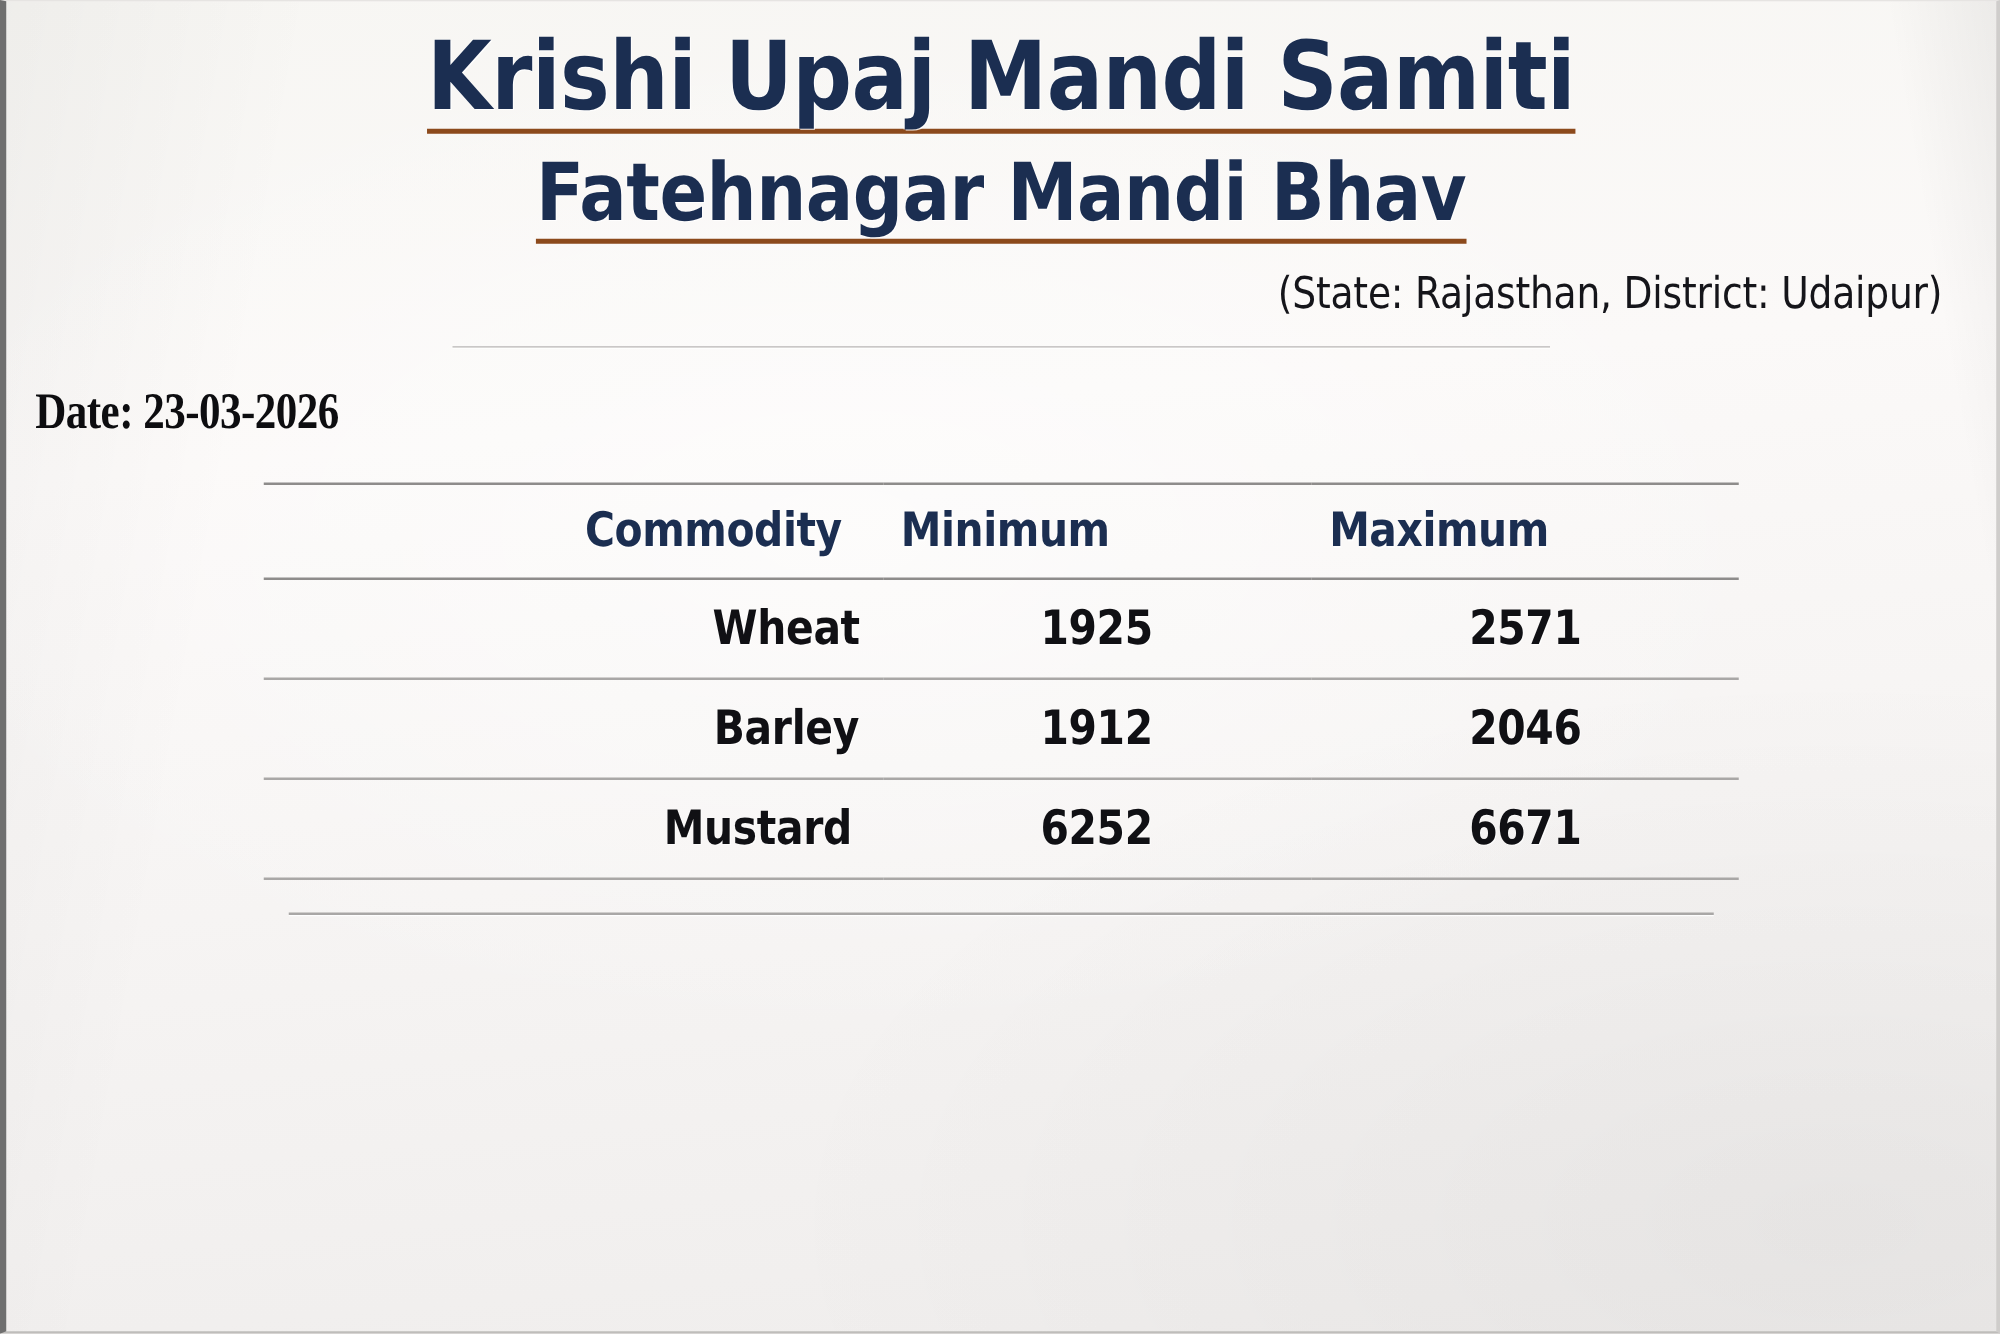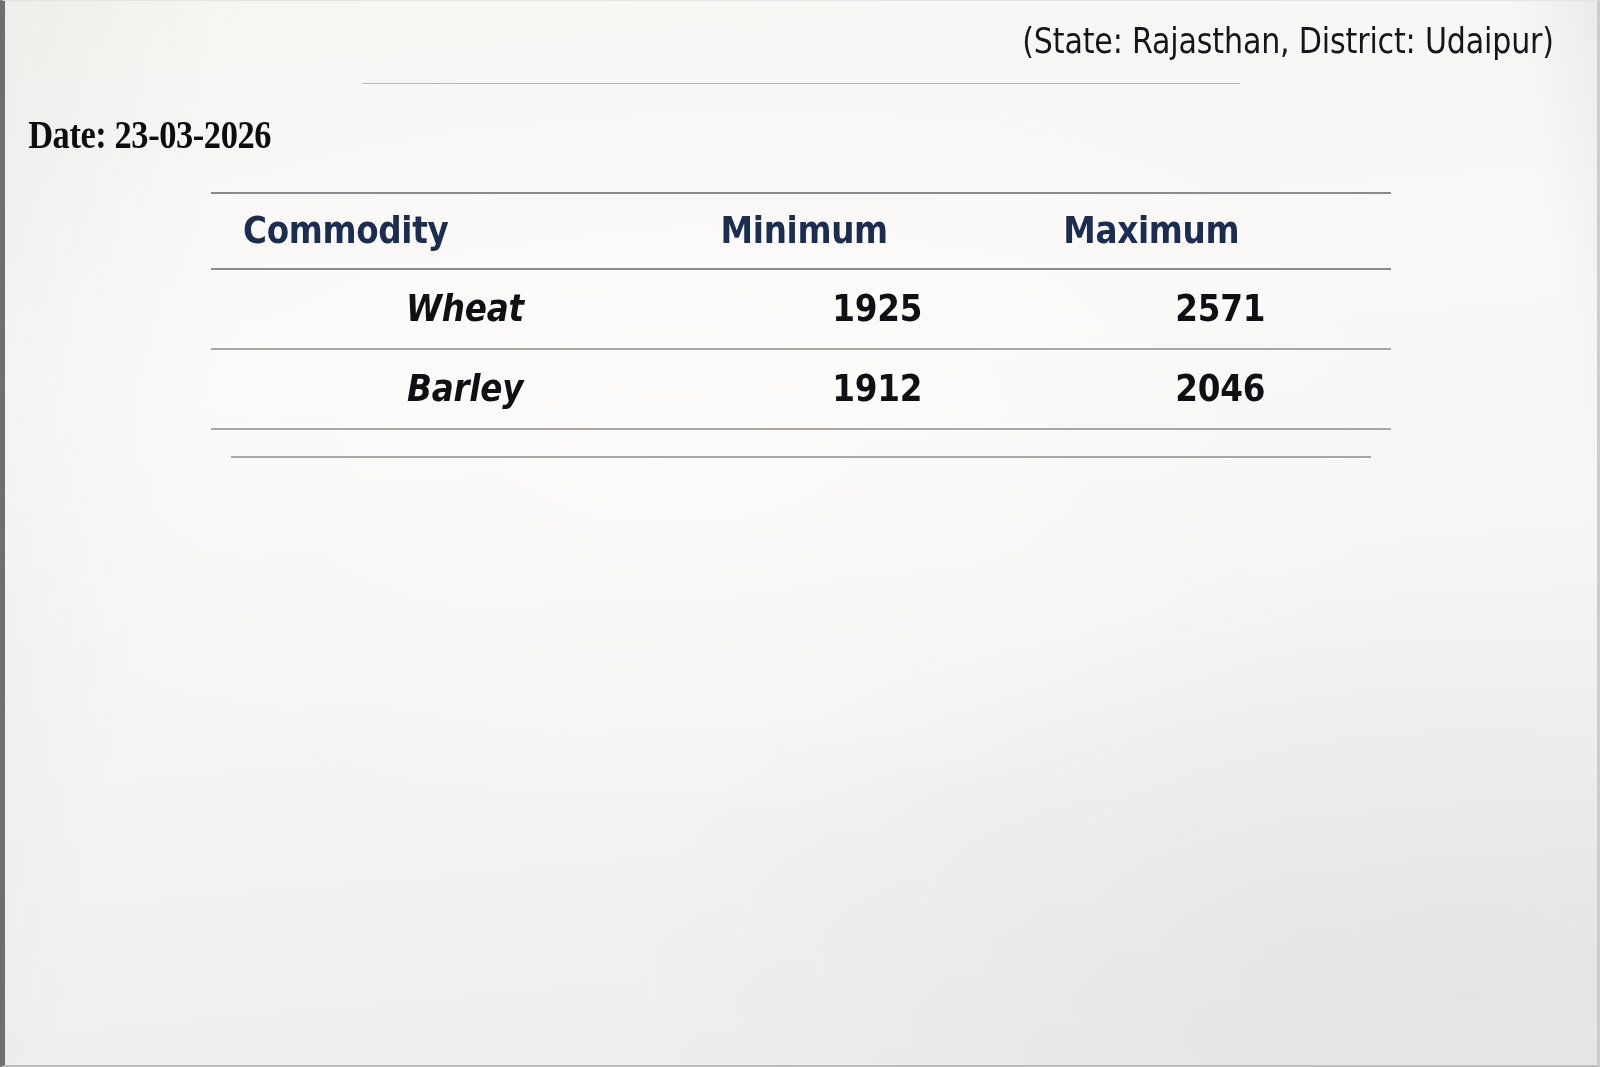--- a/index.html
+++ b/index.html
@@ -126,21 +126,21 @@
     color: #1b2e51;
     font-family: "DejaVu Sans", sans-serif;
     font-size: 38px;
     font-weight: bold;
     letter-spacing: -0.4px;
     padding: 14px 0 16px 0;
     text-align: left;
     text-shadow: 1px 1px 0 rgba(255,255,255,0.8);
   }
   table.price-table th.left {
-    text-align: left;
+    text-align: right;
     padding-left: 32px;
   }
   table.price-table th span.sq,
   table.price-table td span.sq {
     display: inline-block;
     transform: scaleX(0.86);
     transform-origin: center;
   }
   table.price-table th.left span.sq { transform-origin: left center; }
   table.price-table td.left span.sq { transform-origin: left center; }
@@ -152,39 +152,43 @@
     color: #101014;
     font-family: "DejaVu Sans", sans-serif;
     font-size: 38px;
     font-weight: bold;
     letter-spacing: -0.3px;
     padding: 16px 0 18px 0;
     text-align: center;
     text-shadow: 1px 1px 0 rgba(255,255,255,0.7);
   }
   table.price-table td.left {
-    text-align: center;
+    text-align: right;
     padding-left: 32px;
-    font-style: italic;
   }
 
   .bottom-rule {
     width: 1140px;
     margin: 26px auto 0 auto;
     height: 0;
     border-top: 2px solid #a9a7a6;
     box-shadow: 0 1px 0 rgba(255,255,255,0.85);
   }
 </style>
 </head>
 <body>
 
 <div id="board">
   <div class="inner">
 
+    <div class="title-wrap">
+      <div class="title-line title-1">Krishi Upaj Mandi Samiti</div>
+      <br>
+      <div class="title-line title-2">Fatehnagar Mandi Bhav</div>
+    </div>
 
     <div class="subtitle">
       <span class="sq">(State: Rajasthan, District: Udaipur)</span>
     </div>
 
     <div class="head-divider"></div>
 
     <div class="date-line">
       <span class="sq">Date: 23-03-2026</span>
     </div>
@@ -207,20 +211,25 @@
           <tr>
             <td class="left"><span class="sq">Wheat</span></td>
             <td><span class="sq">1925</span></td>
             <td><span class="sq">2571</span></td>
           </tr>
           <tr>
             <td class="left"><span class="sq">Barley</span></td>
             <td><span class="sq">1912</span></td>
             <td><span class="sq">2046</span></td>
           </tr>
+          <tr>
+            <td class="left"><span class="sq">Mustard</span></td>
+            <td><span class="sq">6252</span></td>
+            <td><span class="sq">6671</span></td>
+          </tr>
         </tbody>
       </table>
 
       <div class="bottom-rule"></div>
     </div>
 
   </div>
 </div>
 
 </body></html>

